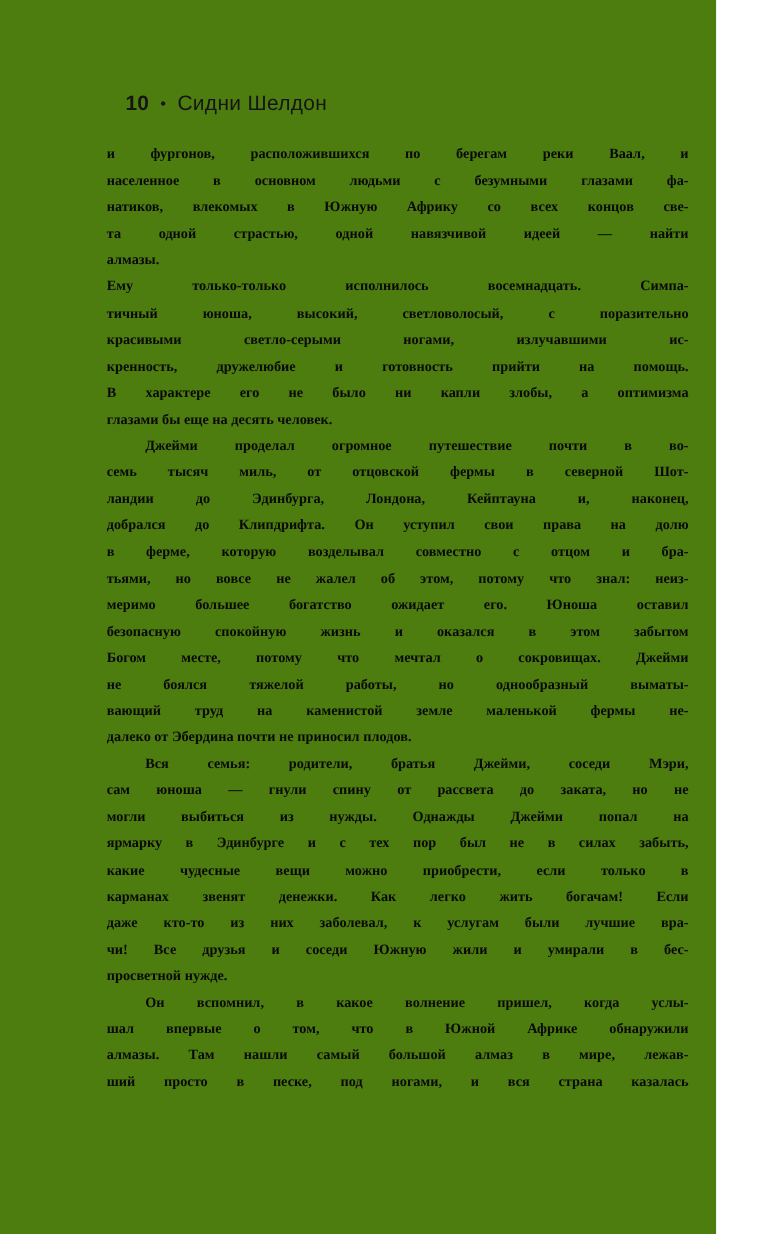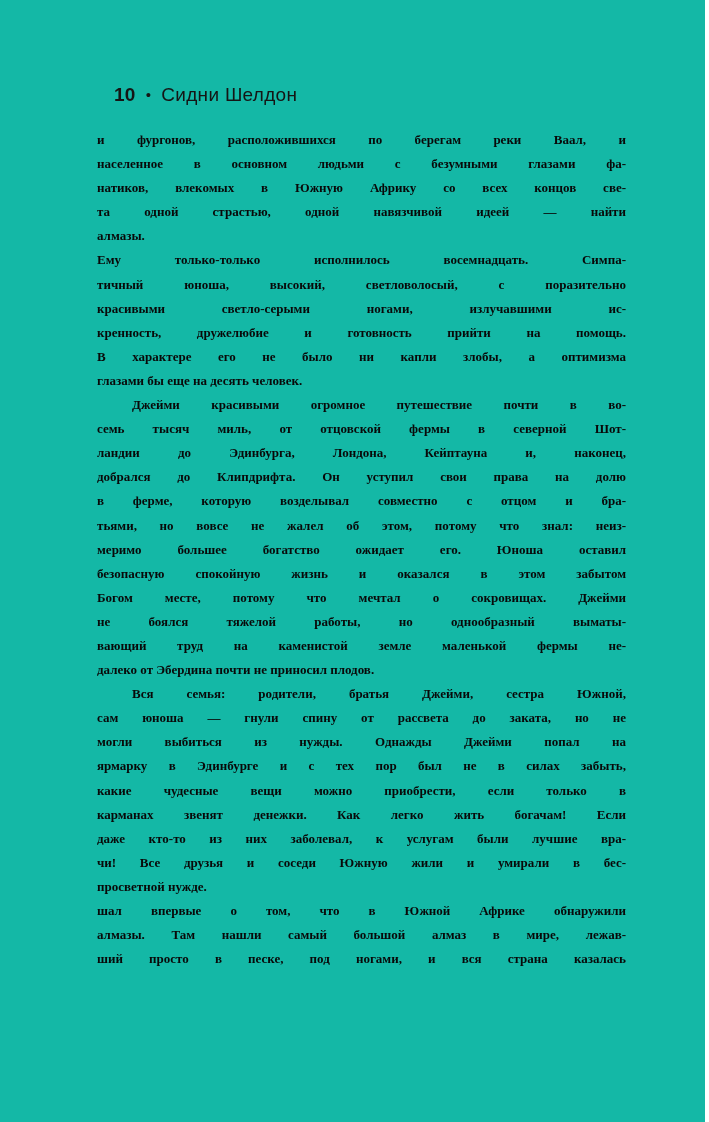--- a/index.html
+++ b/index.html
@@ -2,23 +2,23 @@
 <html><head>
 <meta charset="utf-8">
 <style>
   html, body {
     margin: 0;
     padding: 0;
     background: #ffffff;
   }
   .page {
     position: relative;
-    width: 705px;
+    width: 651px;
     height: 1122px;
-    background: #14b8a6;
+    background: #4d7c0f;
     overflow: hidden;
   }
   .header {
     position: absolute;
     left: 114px;
     top: 85px;
     font-family: "Liberation Sans", sans-serif;
     font-size: 19px;
     line-height: 20px;
     color: #151515;
@@ -79,43 +79,44 @@
       </div>
       <div class="paragraph">
         <div class="line">Ему только-только исполнилось восемнадцать. Симпа-</div>
         <div class="line">тичный юноша, высокий, светловолосый, с поразительно</div>
         <div class="line">красивыми светло-серыми ногами, излучавшими ис-</div>
         <div class="line">кренность, дружелюбие и готовность прийти на помощь.</div>
         <div class="line">В характере его не было ни капли злобы, а оптимизма</div>
         <div class="line endline">глазами бы еще на десять человек.</div>
       </div>
       <div class="paragraph">
-        <div class="line indent">Джейми красивыми огромное путешествие почти в во-</div>
+        <div class="line indent">Джейми проделал огромное путешествие почти в во-</div>
         <div class="line">семь тысяч миль, от отцовской фермы в северной Шот-</div>
         <div class="line">ландии до Эдинбурга, Лондона, Кейптауна и, наконец,</div>
         <div class="line">добрался до Клипдрифта. Он уступил свои права на долю</div>
         <div class="line">в ферме, которую возделывал совместно с отцом и бра-</div>
         <div class="line">тьями, но вовсе не жалел об этом, потому что знал: неиз-</div>
         <div class="line">меримо большее богатство ожидает его. Юноша оставил</div>
         <div class="line">безопасную спокойную жизнь и оказался в этом забытом</div>
         <div class="line">Богом месте, потому что мечтал о сокровищах. Джейми</div>
         <div class="line">не боялся тяжелой работы, но однообразный выматы-</div>
         <div class="line">вающий труд на каменистой земле маленькой фермы не-</div>
         <div class="line endline">далеко от Эбердина почти не приносил плодов.</div>
       </div>
       <div class="paragraph">
-        <div class="line indent">Вся семья: родители, братья Джейми, сестра Южной,</div>
+        <div class="line indent">Вся семья: родители, братья Джейми, соседи Мэри,</div>
         <div class="line">сам юноша — гнули спину от рассвета до заката, но не</div>
         <div class="line">могли выбиться из нужды. Однажды Джейми попал на</div>
         <div class="line">ярмарку в Эдинбурге и с тех пор был не в силах забыть,</div>
         <div class="line">какие чудесные вещи можно приобрести, если только в</div>
         <div class="line">карманах звенят денежки. Как легко жить богачам! Если</div>
         <div class="line">даже кто-то из них заболевал, к услугам были лучшие вра-</div>
         <div class="line">чи! Все друзья и соседи Южную жили и умирали в бес-</div>
         <div class="line endline">просветной нужде.</div>
       </div>
       <div class="paragraph">
+        <div class="line indent">Он вспомнил, в какое волнение пришел, когда услы-</div>
         <div class="line">шал впервые о том, что в Южной Африке обнаружили</div>
         <div class="line">алмазы. Там нашли самый большой алмаз в мире, лежав-</div>
         <div class="line">ший просто в песке, под ногами, и вся страна казалась</div>
       </div>
     </div>
 </div>
 
 </body></html>

